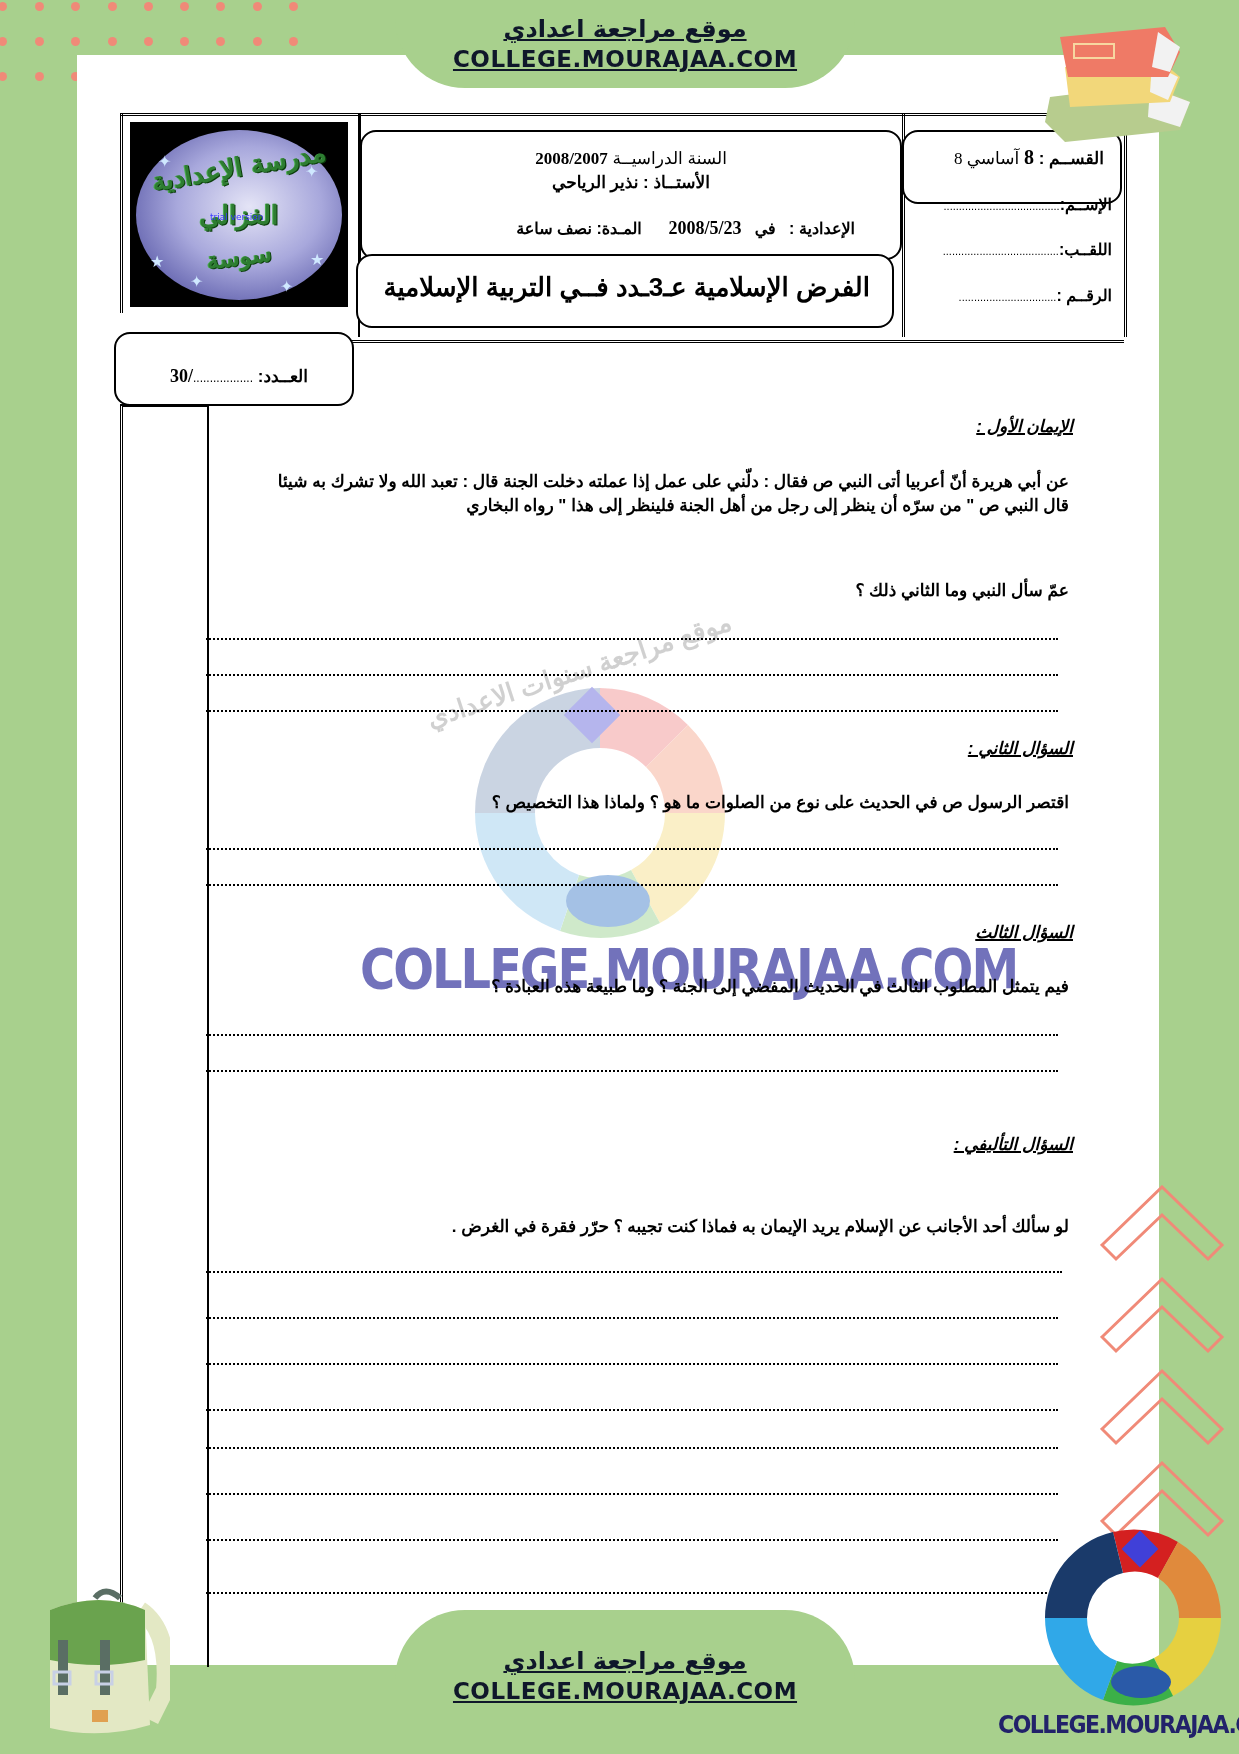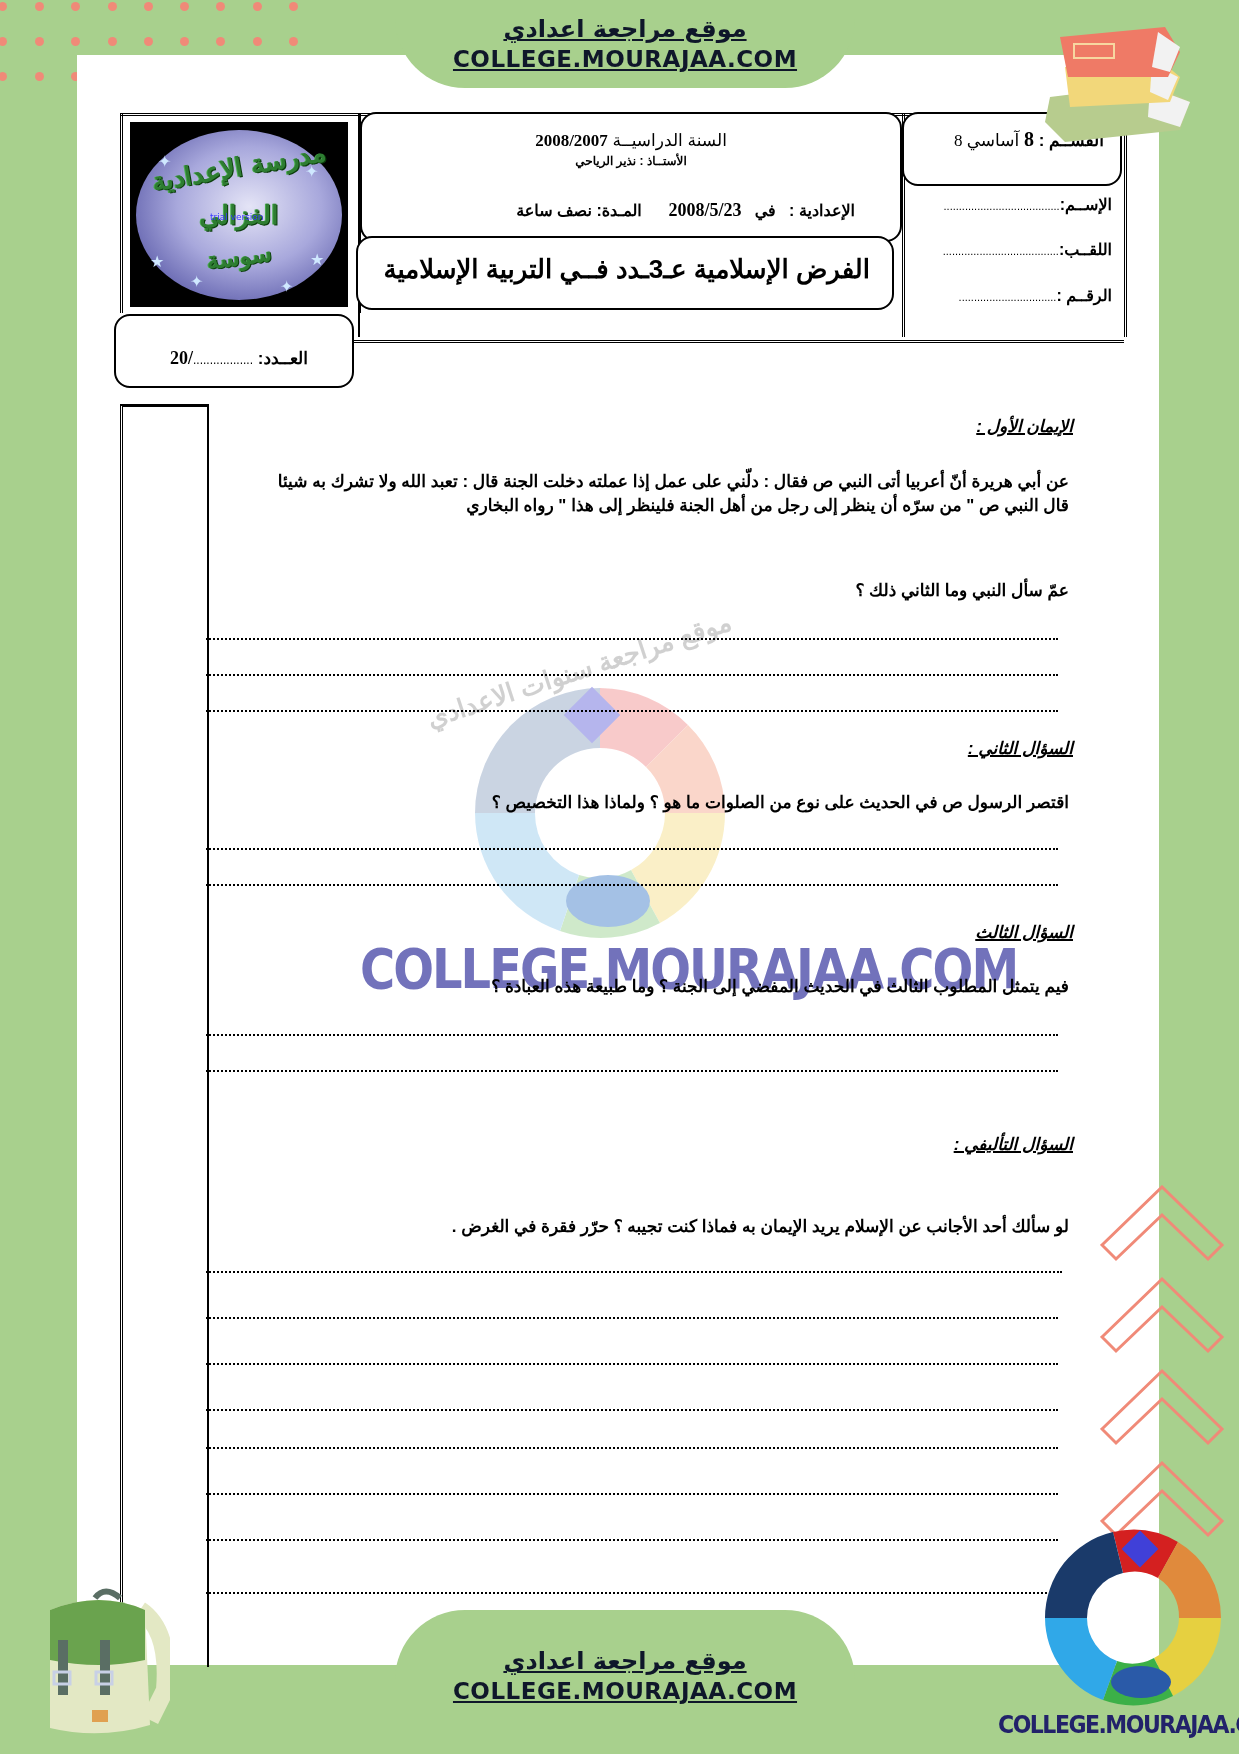--- a/index.html
+++ b/index.html
@@ -13,21 +13,21 @@
   .brand .ar { font-size:24px; line-height:30px; text-decoration:underline; }
   .brand .en { font-size:23px; line-height:30px; text-decoration:underline; letter-spacing:0.5px; }
 
   .hdr-frame { position:absolute; left:120px; top:113px; width:1004px; height:224px; border-top:3px double #000; border-bottom:3px double #000; }
   .logo-box { position:absolute; left:120px; top:113px; width:236px; height:200px; border-left:3px double #000; border-right:2px solid #000; }
   .logo { position:absolute; left:130px; top:122px; width:218px; height:185px; background:#000; overflow:hidden; }
   .logo-ellipse { position:absolute; left:6px; top:8px; width:206px; height:170px; border-radius:50%; background:radial-gradient(ellipse at 55% 45%, #e4e4f6 0%, #a8a8dc 45%, #6c6cb4 75%, #1a1a3a 100%); }
   .logo-text { position:absolute; left:0; width:218px; text-align:center; color:#2e7d32; font-weight:bold; text-shadow:1px 1px 0 #0b3d0b, -1px 0 0 #4caf50; font-family:"DejaVu Serif", serif; }
   .star { position:absolute; color:#cfe8ff; font-size:16px; }
 
-  .box { position:absolute; border:2px solid #000; border-radius:16px; background:#fff; }
+  .box { position:absolute; border:2px solid #000; border-radius:16px; background:#fff;margin-top:18px; }
   .center-col { position:absolute; left:358px; top:113px; width:542px; height:224px; border-left:2px solid #000; border-right:3px double #000; }
   .right-col { position:absolute; left:900px; top:113px; width:224px; height:224px; border-right:3px double #000; }
 
   .rtl { direction:rtl; font-family:"Liberation Sans", sans-serif; color:#000; }
   .b { font-weight:bold; }
   .ser { font-family:"Liberation Serif", serif; }
 
   .margin-box { position:absolute; left:120px; top:404px; width:84px; height:1260px; border-left:3px double #000; border-top:3px solid #000; border-right:2px solid #000; }
   .q-title { position:absolute; right:166px; font-size:17px; font-weight:bold; font-style:italic; text-decoration:underline; text-decoration-thickness:2px; }
   .q-text { position:absolute; right:170px; font-size:17px; font-weight:bold; text-align:right; }
@@ -97,31 +97,31 @@
     <span class="star" style="left:150px;top:155px">✦</span>
   <div class="logo-text" style="top:30px;font-size:26px;transform:rotate(-10deg)">مدرسة الإعدادية</div>
   <div class="logo-text" style="top:78px;font-size:26px">الغزالي</div>
   <div class="logo-text" style="top:120px;font-size:24px;transform:rotate(-8deg)">سوسة</div>
   <div style="position:absolute;left:80px;top:90px;font-size:9px;color:#3b3bff;">trial version</div>
 </div>
 
 <div class="box rtl" style="left:114px;top:314px;width:236px;height:70px;">
   <div style="position:absolute;right:44px;top:32px;font-size:17px;" class="b">
     <span>العــدد:</span>
-    <span style="font-weight:normal;font-size:12px">..................</span><span class="ser b" style="font-size:18px">/20</span>
+    <span style="font-weight:normal;font-size:12px">..................</span><span class="ser b" style="font-size:18px">/30</span>
   </div>
 </div>
 
 <div class="center-col"></div>
 <div class="box rtl" style="left:360px;top:112px;width:538px;height:126px;">
   <div style="position:absolute;left:0;right:0;top:16px;text-align:center;font-size:17px;">
     <span>السنة الدراسيــة</span>
     <span class="ser b">2008/2007</span>
   </div>
-  <div style="position:absolute;left:0;right:0;top:40px;text-align:center;font-size:12px;" class="b">
+  <div style="position:absolute;left:0;right:0;top:40px;text-align:center;font-size:17px;" class="b">
     <span>الأستــاذ :</span>
     <span>نذير الرياحي</span>
   </div>
   <div style="position:absolute;right:45px;top:86px;font-size:16px;white-space:nowrap;" class="b">
     <span>الإعدادية :</span>
     &nbsp;&nbsp;<span>في</span>
     &nbsp;&nbsp;<span class="ser" style="font-size:18px">2008/5/23</span>
     &nbsp;&nbsp;&nbsp;&nbsp;&nbsp;<span>المـدة:</span>
     <span>نصف ساعة</span>
   </div>

